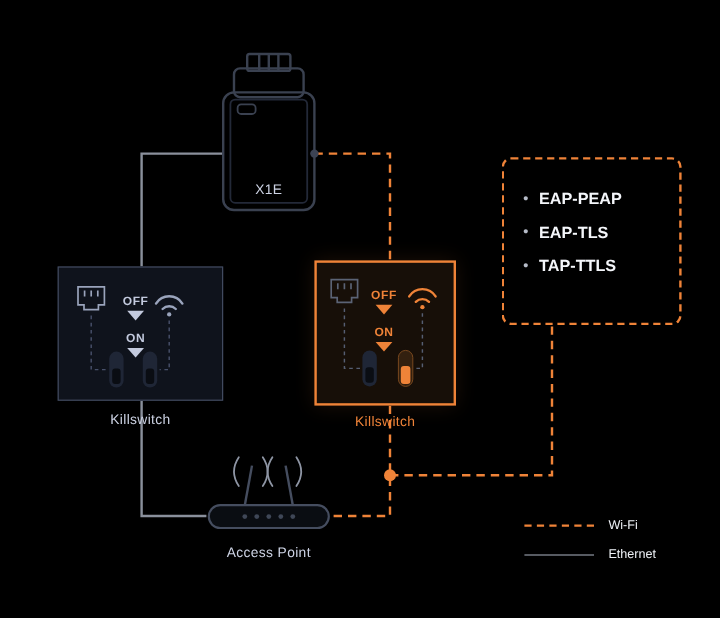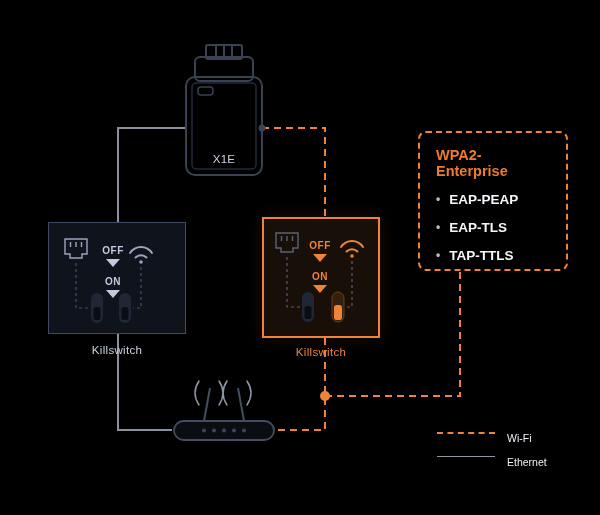--- a/index.html
+++ b/index.html
@@ -22,21 +22,21 @@
   .ks-text{font-size:10px;font-weight:bold;fill:#c3cade;letter-spacing:.5px;}
   .ks-text-orange{fill:#ef8338;}
   .wpa-panel{
     position:absolute;border:2px dashed #ef8338;border-radius:8px;
     background:#000;box-sizing:border-box;padding:12px 14px 8px 16px;
   }
   .wpa-title{color:#ee7b2f;font-weight:bold;font-size:14.5px;margin:2px 0 10px 0;}
   .wpa-item{display:flex;color:#f4f6fa;font-weight:bold;font-size:13.5px;margin:13px 0;}
   .wpa-bullet{color:#b6bcc8;font-size:12px;margin-right:9px;line-height:1.2;}
   .legend{position:absolute;}
-  .legend-row{display:flex;margin-bottom:12px;}
+  .legend-row{display:flex;align-items:center;margin-bottom:12px;}
   .legend-line{display:inline-block;width:58px;height:0;margin-right:12px;}
   .legend-line.dashed{border-top:2px dashed #ef8338;}
   .legend-line.solid{border-top:1.6px solid #9097a3;}
   .legend-text{color:#eef1f6;font-size:10.5px;}
 </style>
 </head>
 <body>
 
 <div class="canvas">
 
@@ -133,23 +133,23 @@
     </g>
     <rect x="6" y="45" width="100" height="19" rx="9.5" stroke="#454d5f" stroke-width="1.8" fill="#0a0d12"></rect>
     <g fill="#3f4757">
       <circle cx="36" cy="54.5" r="2"></circle>
       <circle cx="46" cy="54.5" r="2"></circle>
       <circle cx="56" cy="54.5" r="2"></circle>
       <circle cx="66" cy="54.5" r="2"></circle>
       <circle cx="76" cy="54.5" r="2"></circle>
     </g>
   </svg>
+  <div class="device-label" style="left:168px;top:455px;width:112px;">Access Point</div>
 
   <div class="wpa-panel" style="left:418px;top:131px;width:150px;height:140px;">
-    <div class="wpa-title">WPA2-Enterprise</div>
     <div class="wpa-item">
       <span class="wpa-bullet">•</span>
       <span>EAP-PEAP</span>
     </div>
     <div class="wpa-item">
       <span class="wpa-bullet">•</span>
       <span>EAP-TLS</span>
     </div>
     <div class="wpa-item">
       <span class="wpa-bullet">•</span>

